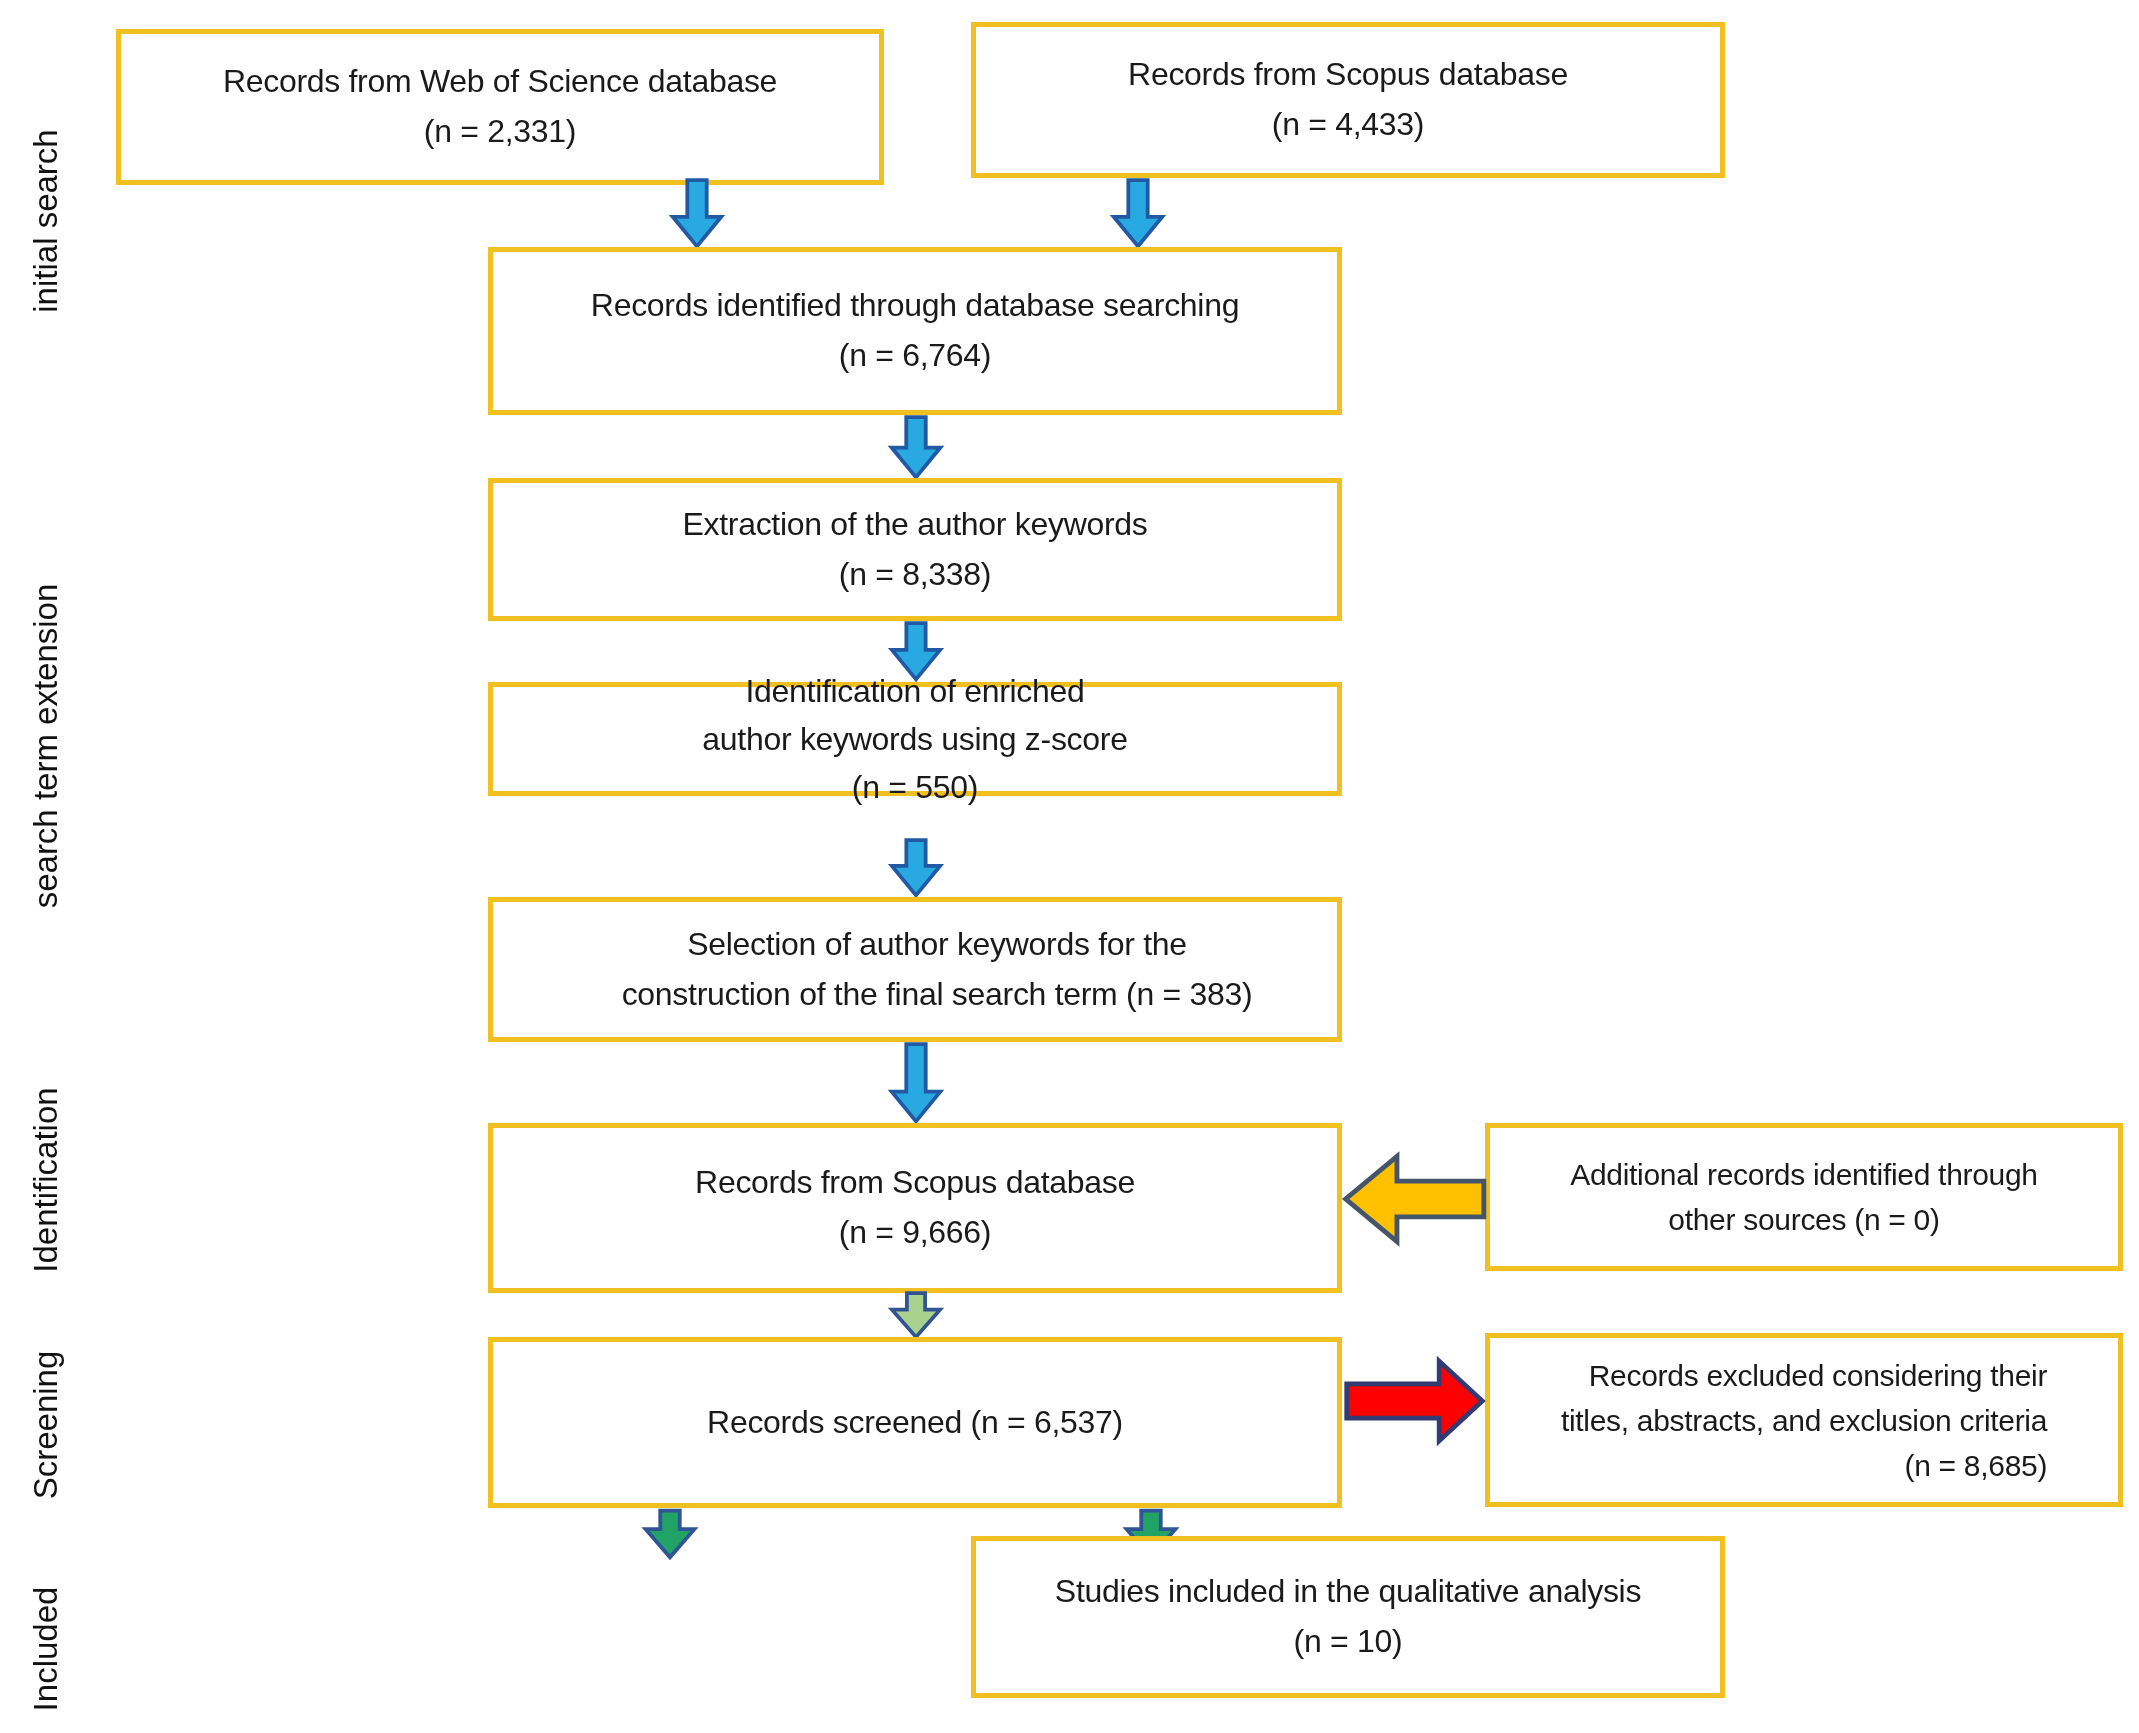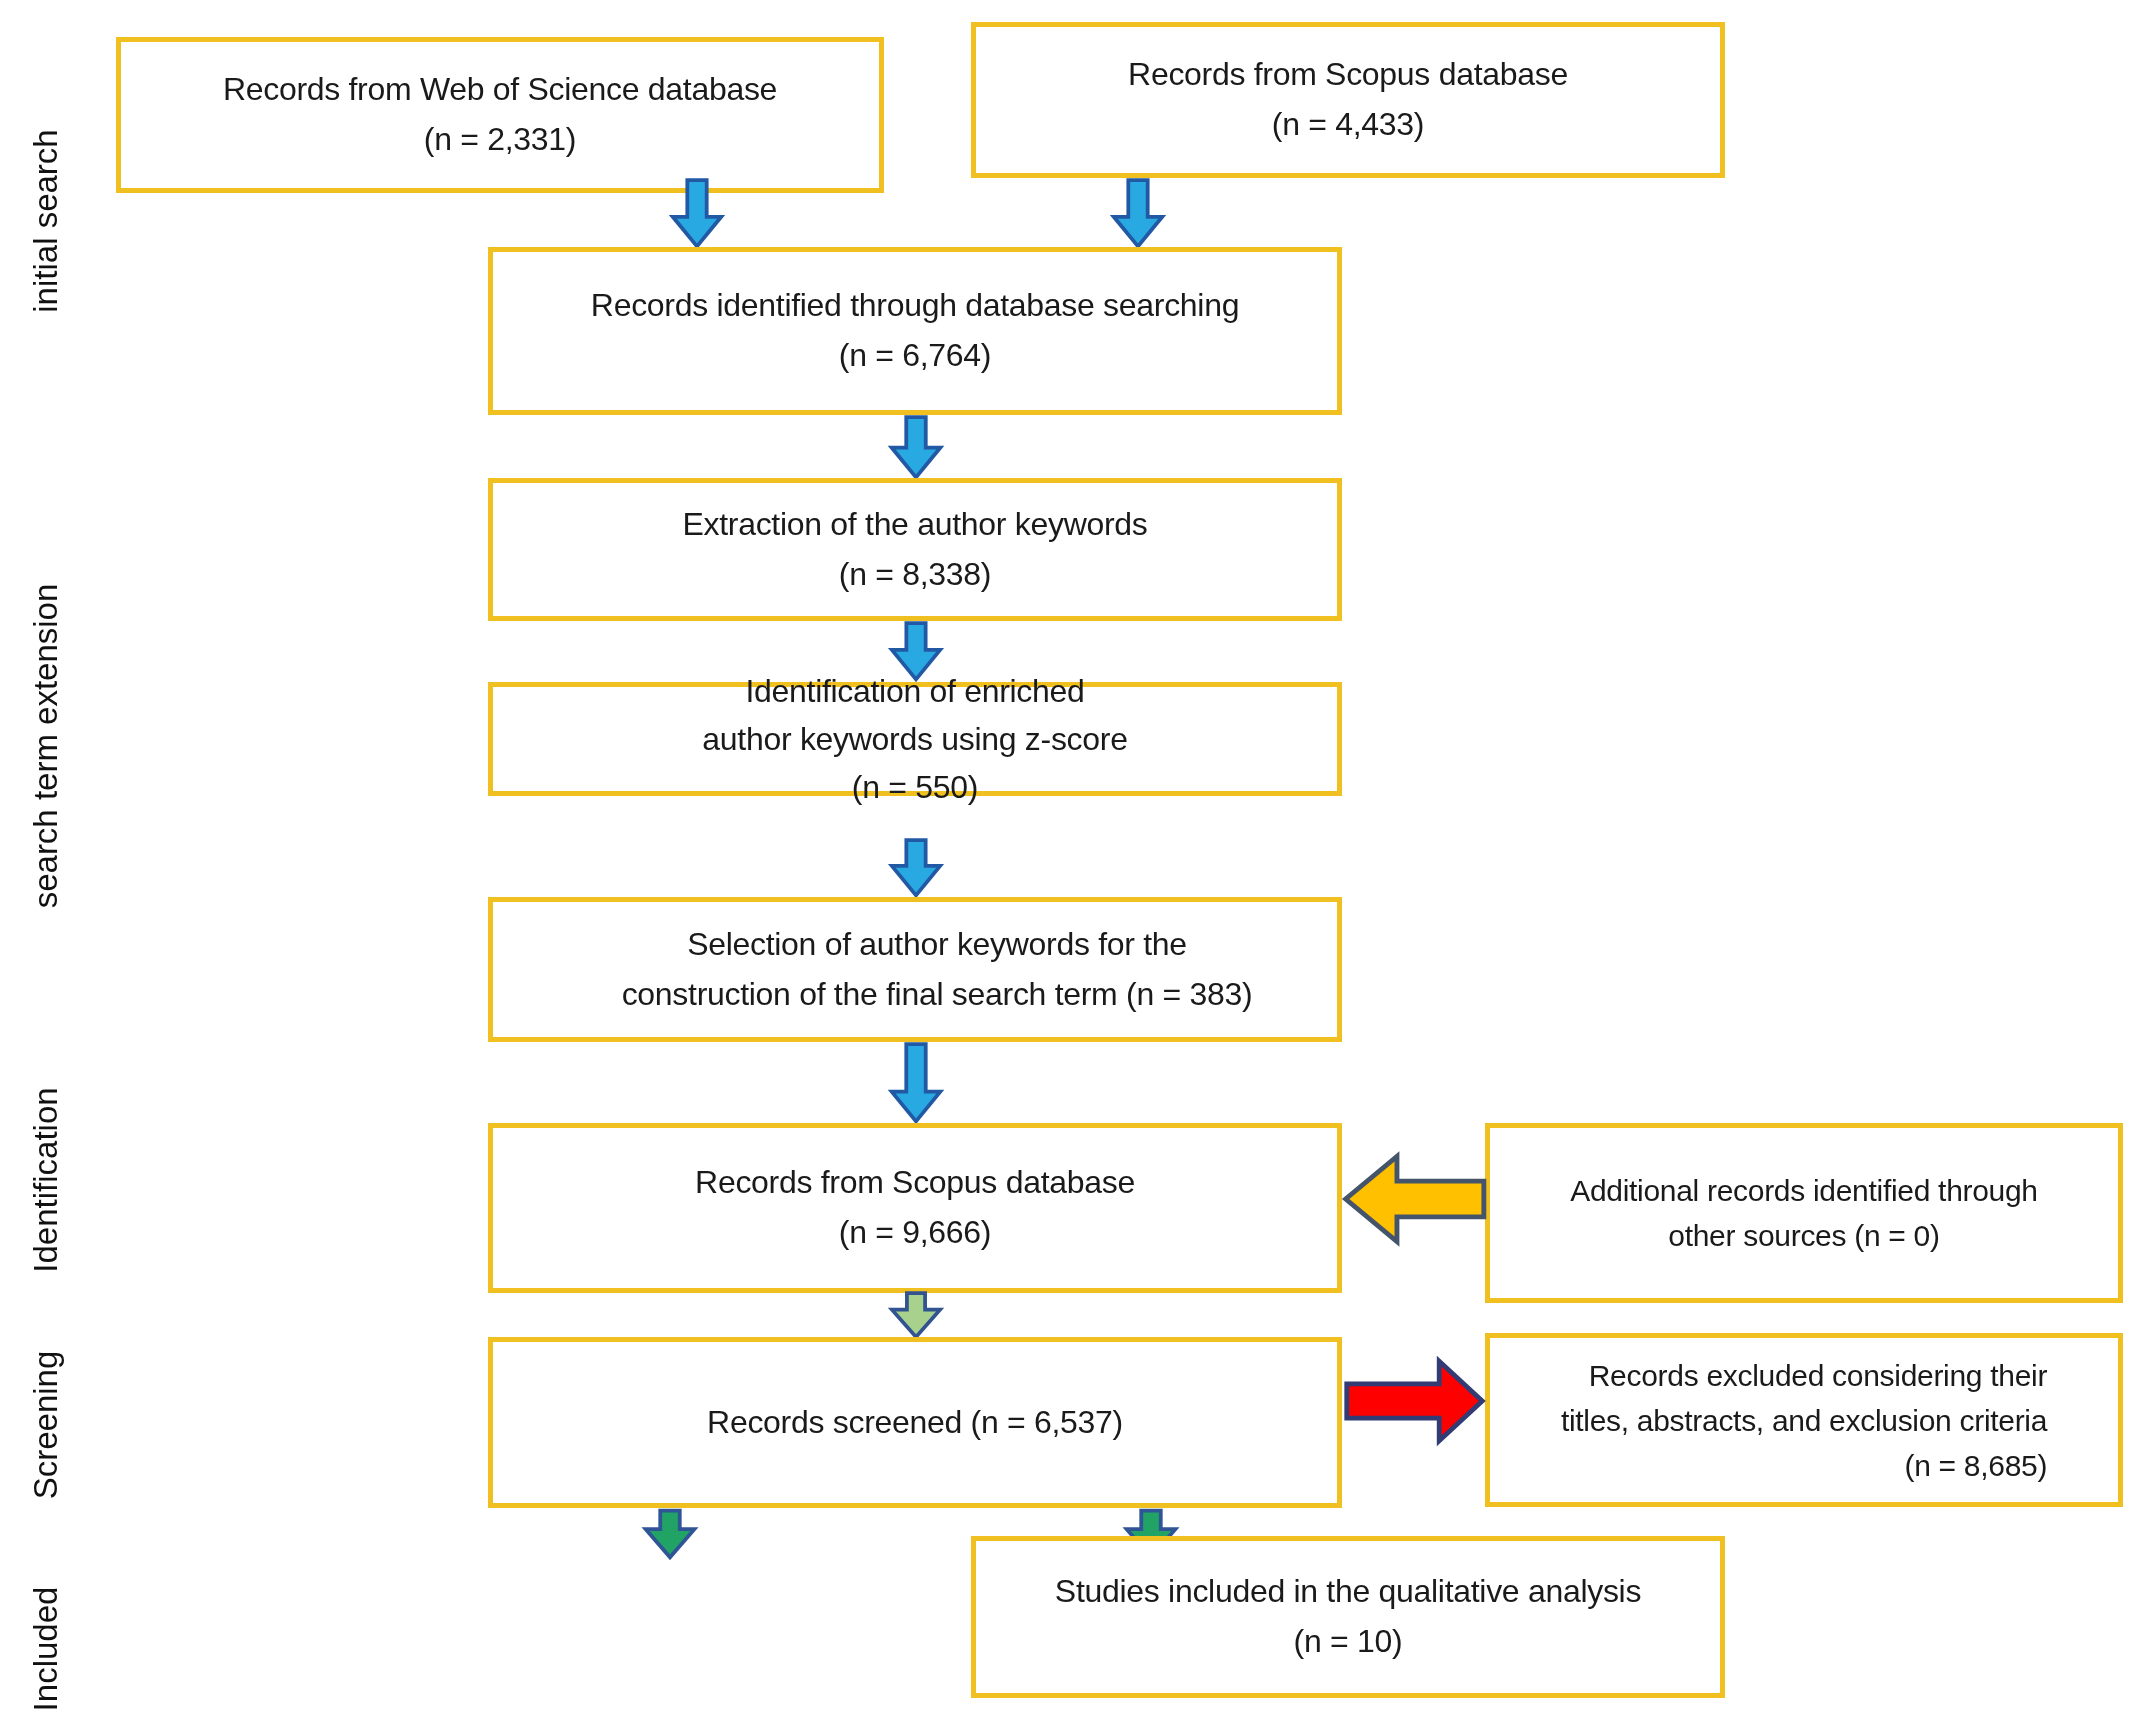--- a/index.html
+++ b/index.html
@@ -48,21 +48,21 @@
 <body>
 
 <div class="canvas">
 
   <div class="side-label" style="left:46px;top:221px;">initial search</div>
   <div class="side-label" style="left:46px;top:746px;">search term extension</div>
   <div class="side-label" style="left:46px;top:1180px;">Identification</div>
   <div class="side-label" style="left:46px;top:1425px;">Screening</div>
   <div class="side-label" style="left:46px;top:1649px;">Included</div>
 
-  <div class="box" style="left:116px;top:37px;width:768px;height:156px;">
+  <div class="box" style="left:116px;top:29px;width:768px;height:156px;">
     <div class="txt">Records from Web of Science database
 (n = 2,331)</div>
   </div>
   <div class="box" style="left:971px;top:21.6px;width:754px;height:156px;">
     <div class="txt">Records from Scopus database
 (n = 4,433)</div>
   </div>
 
   <svg class="arrow" style="left:671px;top:178px;" width="52" height="70" viewBox="0 0 96 130">
     <polygon class="arr-blue" points="30,4 66,4 66,72 93,72 48,127 3,72 30,72"></polygon>
@@ -105,21 +105,21 @@
   </div>
 
   <svg class="arrow" style="left:890px;top:1042px;" width="52" height="81" viewBox="0 0 96 150">
     <polygon class="arr-blue" points="30,4 66,4 66,92 93,92 48,147 3,92 30,92"></polygon>
   </svg>
 
   <div class="box" style="left:488px;top:1123px;width:854px;height:170px;">
     <div class="txt">Records from Scopus database
 (n = 9,666)</div>
   </div>
-  <div class="box small" style="left:1485px;top:1123px;width:638px;height:180px;">
+  <div class="box small" style="left:1485px;top:1123px;width:638px;height:148px;">
     <div class="txt">Additional records identified through
 other sources (n = 0)</div>
   </div>
 
   <svg class="arrow" style="left:1343px;top:1153px;" width="143" height="92" viewBox="0 0 265 170">
     <polygon class="arr-orange" points="261,52 100,52 100,6 5,85 100,164 100,118 261,118"></polygon>
   </svg>
 
   <svg class="arrow" style="left:890px;top:1292px;" width="52" height="46" viewBox="0 0 96 86">
     <polygon class="arr-lgreen" points="31,2 65,2 65,33 93,33 48,84 3,33 31,33"></polygon>

